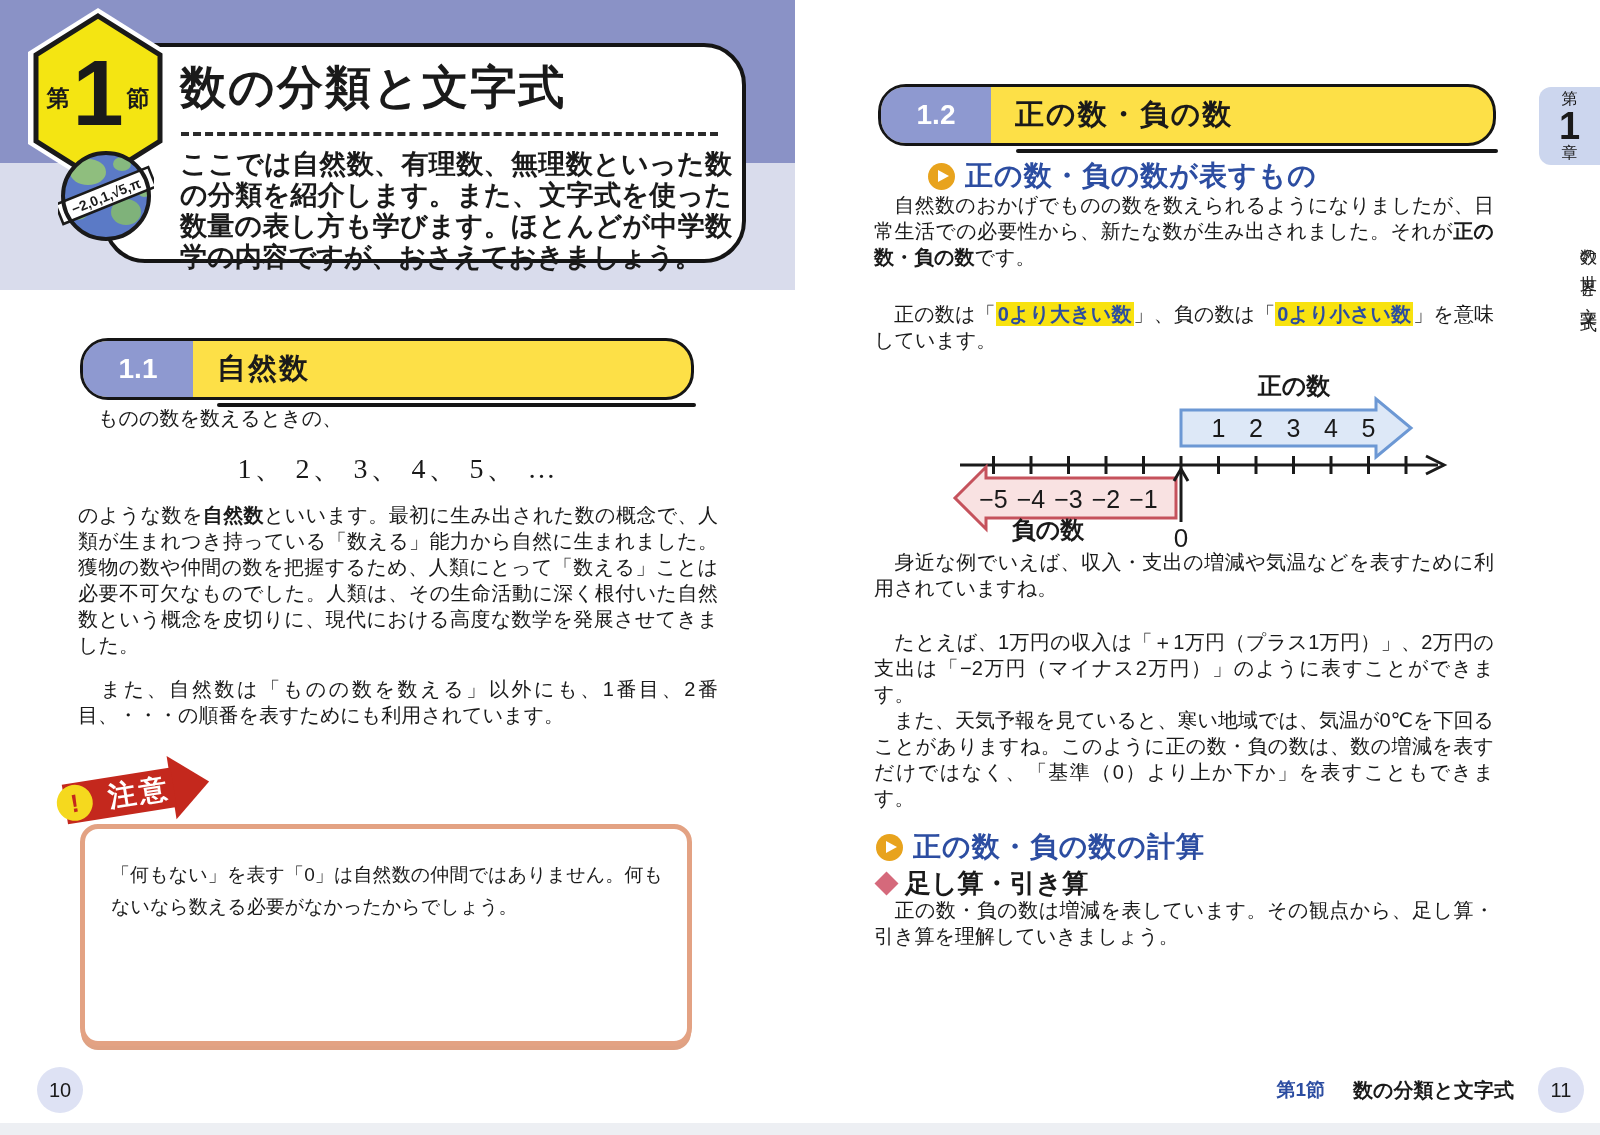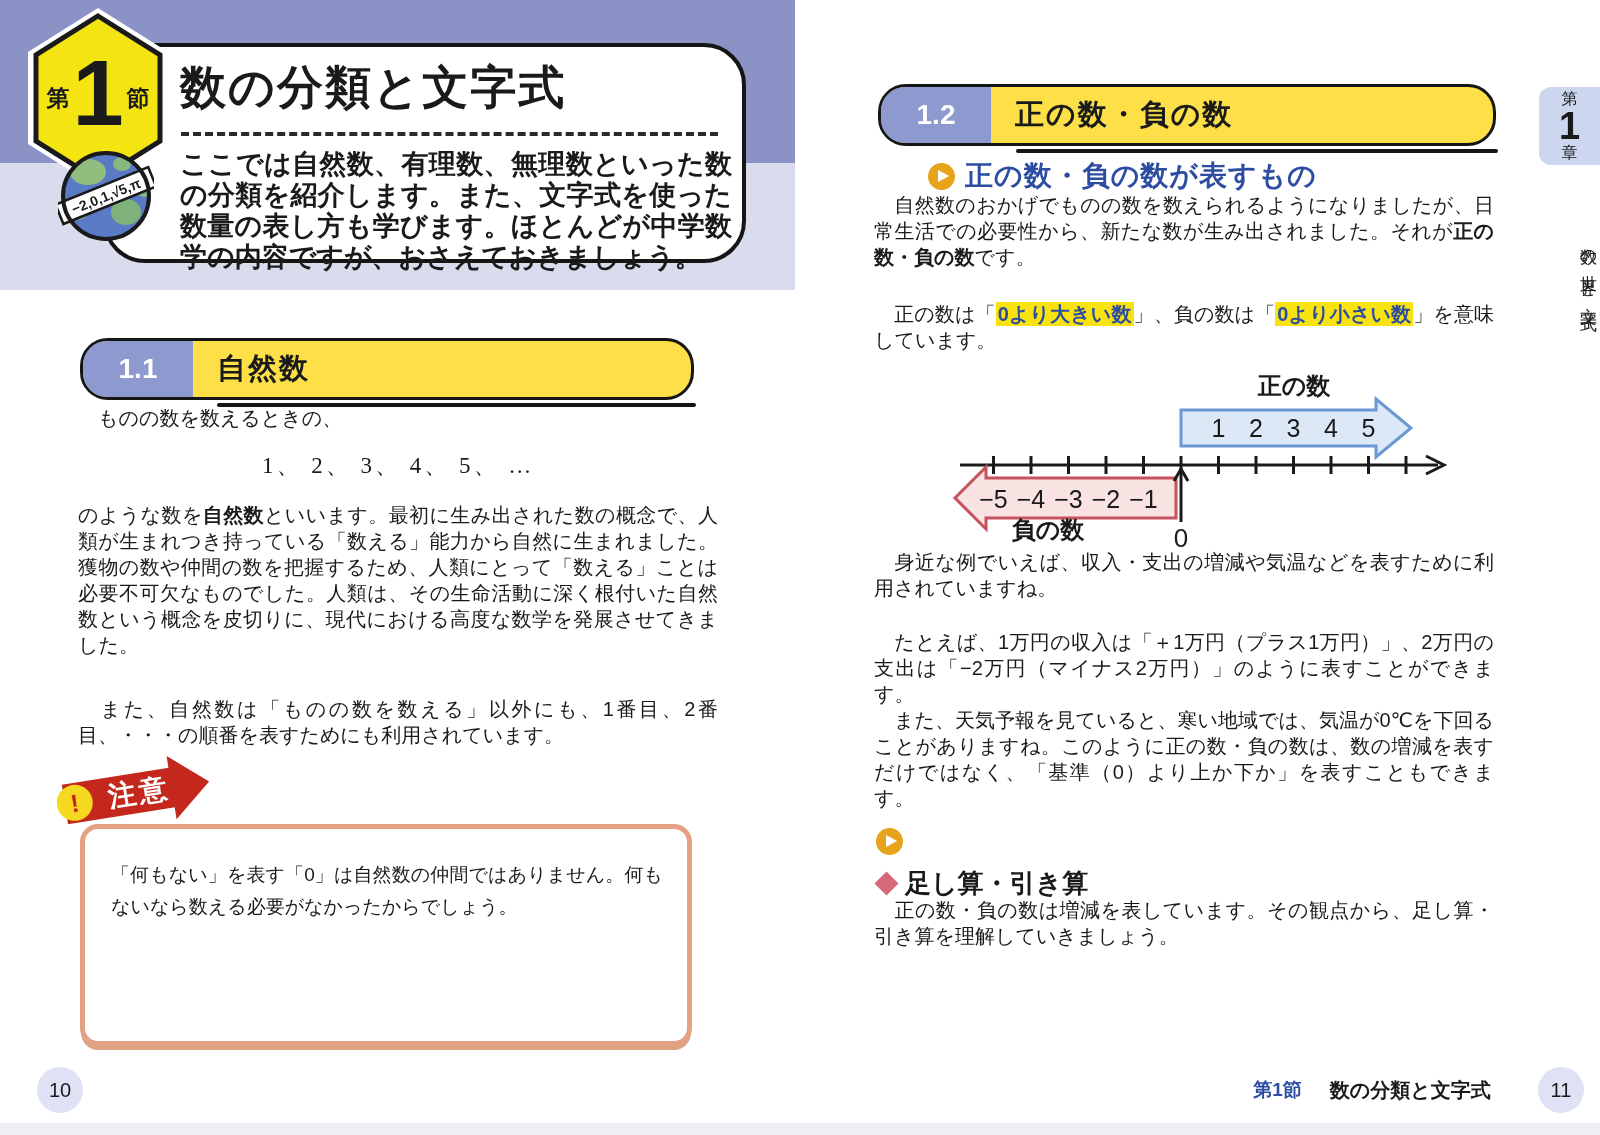--- a/index.html
+++ b/index.html
@@ -36,21 +36,21 @@
     height:4px;background:#151515;border-radius:2px;}
   .sec-num{width:110px;height:100%;background:#8e99d0;color:#fff;font-weight:bold;
     font-size:28px;display:flex;align-items:center;justify-content:center;
     border-radius:24px 0 0 24px;flex:0 0 auto;}
   .sec-title{font-size:29px;font-weight:bold;padding-left:24px;letter-spacing:2px;}
   .sec-11{left:80px;top:338px;width:608px;}
   .sec-12{left:878px;top:84px;width:612px;}
 
   
   .jp{font-size:20px;line-height:26px;margin:0;text-align:justify;}
-  .seq{font-family:"Liberation Serif","DejaVu Serif",serif;font-size:23px;
+  .seq{font-family:"Liberation Serif","DejaVu Serif",serif;font-size:28px;
     letter-spacing:3px;text-align:center;margin:0;}
   .hl{background:#f8e20f;color:#2c4da1;font-weight:bold;padding:1px 2px;}
   .blue-head{display:flex;align-items:center;gap:10px;color:#2c4da1;
     font-size:28px;font-weight:bold;letter-spacing:1px;}
   .play{width:27px;height:27px;border-radius:50%;background:#e8a31d;position:relative;flex:0 0 auto;}
   .play::after{content:"";position:absolute;left:10px;top:7px;
     border-left:11px solid #fff;border-top:6.5px solid transparent;border-bottom:6.5px solid transparent;}
   .sub-head{display:flex;align-items:center;font-size:26px;font-weight:bold;}
   .diamond{width:17px;height:17px;background:#d5697b;transform:rotate(45deg);
     margin:0 10px 0 2px;flex:0 0 auto;}
@@ -78,21 +78,21 @@
   .tab-num{font-size:38px;font-weight:bold;line-height:36px;}
   .tab-title{left:1539px;top:180px;width:61px;height:180px;display:flex;justify-content:center;
     writing-mode:vertical-rl;font-size:17px;letter-spacing:4px;color:#222;}
 
   
   .page-circle{width:46px;height:46px;border-radius:50%;background:#dee2f4;
     display:flex;align-items:center;justify-content:center;font-size:20px;}
   .pc-left{left:37px;top:1067px;}
   .pc-right{left:1538px;top:1067px;}
   .footer-right{left:1230px;top:1067px;width:284px;height:46px;display:flex;
-    align-items:center;justify-content:center;gap:28px;}
+    align-items:center;justify-content:flex-end;gap:28px;}
   .footer-sec{color:#2c4da1;font-size:19px;font-weight:bold;}
   .footer-title{font-size:20px;font-weight:bold;}
 
   svg text{font-family:"Liberation Sans","DejaVu Sans",sans-serif;}
 </style>
 </head>
 <body>
 
 <div class="abs band-purple"></div>
 <div class="abs band-lav"></div>
@@ -136,21 +136,21 @@
 <div class="abs intro">ここでは自然数、有理数、無理数といった数の分類を紹介します。また、文字式を使った数量の表し方も学びます。ほとんどが中学数学の内容ですが、おさえておきましょう。</div>
 
 <div class="abs sec-header sec-11">
   <div class="sec-num">1.1</div>
   <div class="sec-title">自然数</div>
 </div>
 
 <p class="abs jp" style="left:78px;top:405px;width:640px;">　ものの数を数えるときの、</p>
 <p class="abs seq" style="left:78px;top:450px;width:640px;">1、 2、 3、 4、 5、 …</p>
 <p class="abs jp" style="left:78px;top:502px;width:640px;"><span>のような数を</span><b>自然数</b><span>といいます。最初に生み出された数の概念で、人類が生まれつき持っている「数える」能力から自然に生まれました。獲物の数や仲間の数を把握するため、人類にとって「数える」ことは必要不可欠なものでした。人類は、その生命活動に深く根付いた自然数という概念を皮切りに、現代における高度な数学を発展させてきました。</span></p>
-<p class="abs jp" style="left:78px;top:676px;width:640px;margin-top:20px;">　また、自然数は「ものの数を数える」以外にも、1番目、2番目、・・・の順番を表すためにも利用されています。</p>
+<p class="abs jp" style="left:78px;top:676px;width:640px;">　また、自然数は「ものの数を数える」以外にも、1番目、2番目、・・・の順番を表すためにも利用されています。</p>
 
 <div class="abs caution-box">
   <p>「何もない」を表す「0」は自然数の仲間ではありません。何もないなら数える必要がなかったからでしょう。</p>
 </div>
 <div class="abs caution-badge">
   <div class="cb-head"></div>
   <div class="cb-body">注意</div>
   <div class="cb-circle">!</div>
 </div>
 
@@ -207,20 +207,21 @@
   <polyline points="276,109 283,97 290,109" fill="none" stroke="#1a1a1a" stroke-width="3"></polyline>
   <text x="283" y="175" text-anchor="middle" font-size="26" fill="#1a1a1a">0</text>
 </svg>
 
 <p class="abs jp" style="left:874px;top:549px;width:620px;">　身近な例でいえば、収入・支出の増減や気温などを表すために利用されていますね。</p>
 <p class="abs jp" style="left:874px;top:629px;width:620px;">　たとえば、1万円の収入は「＋1万円（プラス1万円）」、2万円の支出は「−2万円（マイナス2万円）」のように表すことができます。</p>
 <p class="abs jp" style="left:874px;top:707px;width:620px;">　また、天気予報を見ていると、寒い地域では、気温が0℃を下回ることがありますね。このように正の数・負の数は、数の増減を表すだけではなく、「基準（0）より上か下か」を表すこともできます。</p>
 
 <div class="abs blue-head" style="left:876px;top:828px;">
   <span class="play"></span>
+  <span>正の数・負の数の計算</span>
 </div>
 <div class="abs sub-head" style="left:876px;top:866px;">
   <span class="diamond"></span>
   <span>足し算・引き算</span>
 </div>
 <p class="abs jp" style="left:874px;top:897px;width:620px;">　正の数・負の数は増減を表しています。その観点から、足し算・引き算を理解していきましょう。</p>
 
 <div class="abs chapter-tab">
   <span class="tab-small">第</span>
   <span class="tab-num">1</span>

